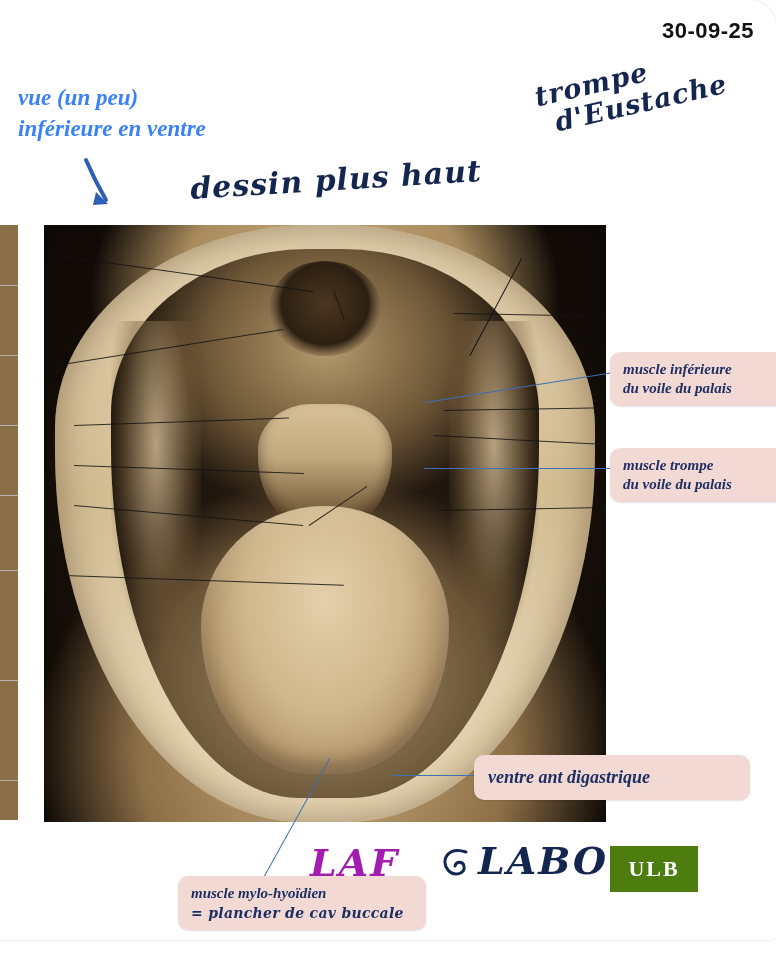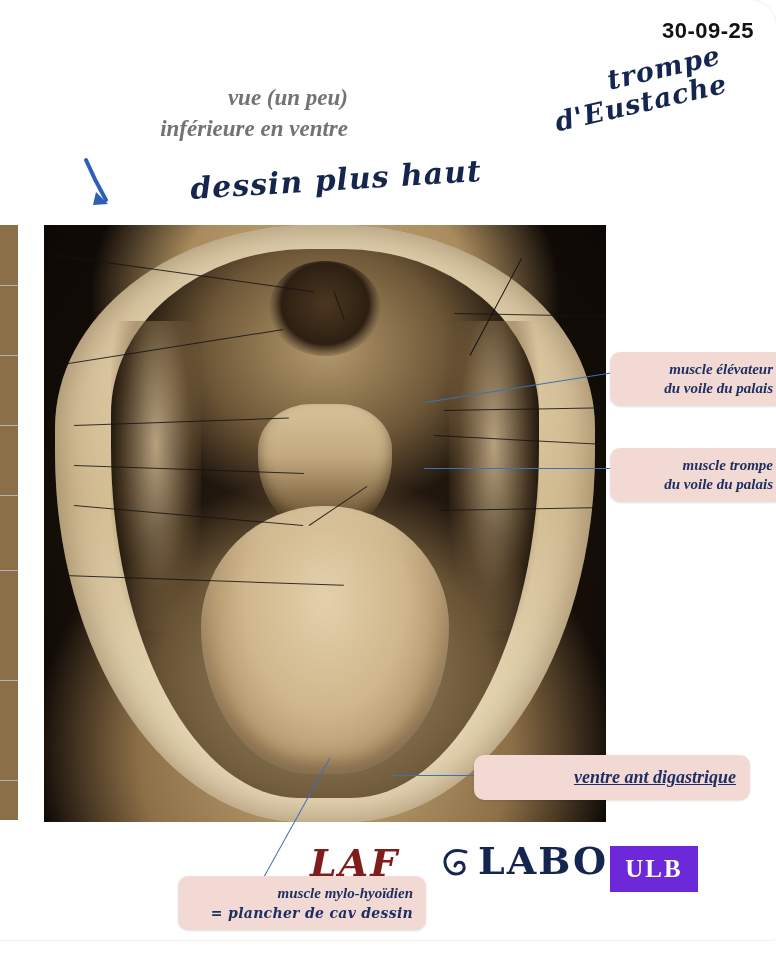--- a/index.html
+++ b/index.html
@@ -7,21 +7,20 @@
     padding: 0;
     background: #ffffff;
   }
   #page {
     position: relative;
     width: 776px;
     height: 955px;
     overflow: hidden;
     background: #ffffff;
     font-family: "Liberation Serif", serif;
-    text-align: right;
   }
 
   
   #slide {
     position: absolute;
     left: 0;
     top: 0;
     width: 776px;
     height: 940px;
     background: #ffffff;
@@ -46,21 +45,21 @@
   #vue-note {
     position: absolute;
     left: 18px;
     top: 82px;
     width: 330px;
     font-family: "Liberation Serif", serif;
     font-style: italic;
     font-weight: 700;
     font-size: 23px;
     line-height: 1.35;
-    color: #737373;
+    color: #3b82f6;
   }
 
   
   .script {
     font-family: "DejaVu Serif", serif;
     font-style: italic;
     font-weight: 700;
     color: #14264f;
     letter-spacing: 1px;
   }
@@ -214,21 +213,21 @@
     font-style: italic;
     font-weight: 700;
     border-radius: 10px;
     padding: 8px 13px;
     line-height: 1.25;
     box-shadow: 0 1px 2px rgba(0,0,0,0.12);
     font-size: 15px;
   }
   #chip-elevateur { left: 610px; top: 352px; width: 150px; }
   #chip-tenseur   { left: 610px; top: 448px; width: 150px; }
-  #chip-digastrique { left: 474px; top: 755px; width: 248px; font-size: 18px; padding: 11px 14px; text-decoration: underline; }
+  #chip-digastrique { left: 474px; top: 755px; width: 248px; font-size: 18px; padding: 11px 14px; }
   #chip-mylo { left: 178px; top: 876px; width: 222px; font-size: 15px; }
   #chip-mylo .sub {
     display: block;
     font-family: "DejaVu Serif", serif;
     font-size: 14px;
     letter-spacing: 0.3px;
     margin-top: 2px;
     white-space: nowrap;
   }
 
@@ -264,44 +263,45 @@
     height: 58px;
   }
   #laf {
     position: absolute;
     left: 0;
     top: 4px;
     font-family: "DejaVu Serif", serif;
     font-weight: 700;
     font-style: italic;
     font-size: 38px;
-    color: #7f1d1d;
+    color: #a21caf;
     letter-spacing: 2px;
   }
   #labo {
     position: absolute;
     left: 168px;
     top: 2px;
     font-family: "DejaVu Serif", serif;
     font-weight: 700;
+    font-style: italic;
     font-size: 38px;
     color: #14264f;
     letter-spacing: 2px;
   }
   #ulb {
     position: absolute;
     left: 300px;
     top: 10px;
     width: 88px;
     height: 46px;
-    background: #6d28d9;
+    background: #4d7c0f;
     color: #fff;
     font-family: "Liberation Serif", serif;
     font-weight: 700;
-    font-size: 25px;
+    font-size: 22px;
     letter-spacing: 2px;
     display: flex;
     align-items: center;
     justify-content: center;
   }
   #swirl {
     position: absolute;
     left: 126px;
     top: 8px;
     width: 40px;
@@ -372,36 +372,36 @@
     </div>
 
     <div class="black-line" style="left:470px; top:355px; width:110px; transform: rotate(-62deg);"></div>
 
     <div class="blue-line" style="left:425px; top:402px; width:190px; transform: rotate(-9deg);"></div>
     <div class="blue-line" style="left:424px; top:468px; width:190px; transform: rotate(0deg);"></div>
     <div class="blue-line" style="left:392px; top:775px; width:84px; transform: rotate(0deg);"></div>
     <div class="blue-line" style="left:262px; top:880px; width:140px; transform: rotate(-61deg);"></div>
 
     <div class="chip" id="chip-elevateur">
-      <div>muscle élévateur</div>
+      <div>muscle inférieure</div>
       <div>du voile du palais</div>
     </div>
 
     <div class="chip" id="chip-tenseur">
       <div>muscle trompe</div>
       <div>du voile du palais</div>
     </div>
 
     <div class="chip" id="chip-digastrique">
       <div>ventre ant digastrique</div>
     </div>
 
     <div class="chip" id="chip-mylo">
       <div>muscle mylo-hyoïdien</div>
-      <div class="sub">= plancher de cav dessin</div>
+      <div class="sub">= plancher de cav buccale</div>
     </div>
 
     <div id="footer">
       <div id="laf">LAF</div>
       <svg id="swirl" viewBox="0 0 40 42">
         <path d="M30 8 C12 2, 4 16, 12 26 C18 33, 30 30, 28 22 C27 17, 20 17, 19 22" stroke="#14264f" stroke-width="3" fill="none" stroke-linecap="round"></path>
       </svg>
       <div id="labo">LABO</div>
       <div id="ulb">ULB</div>
     </div>

